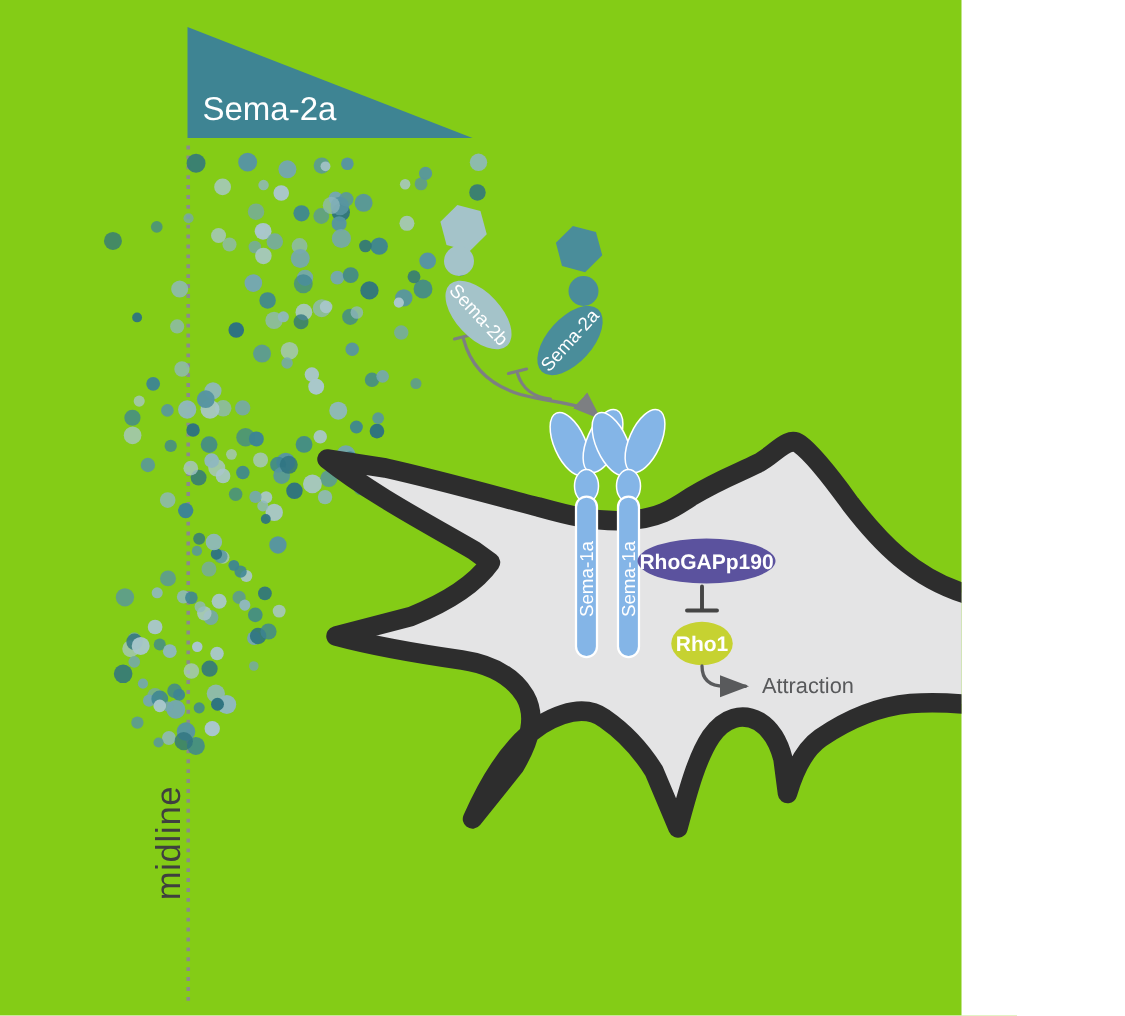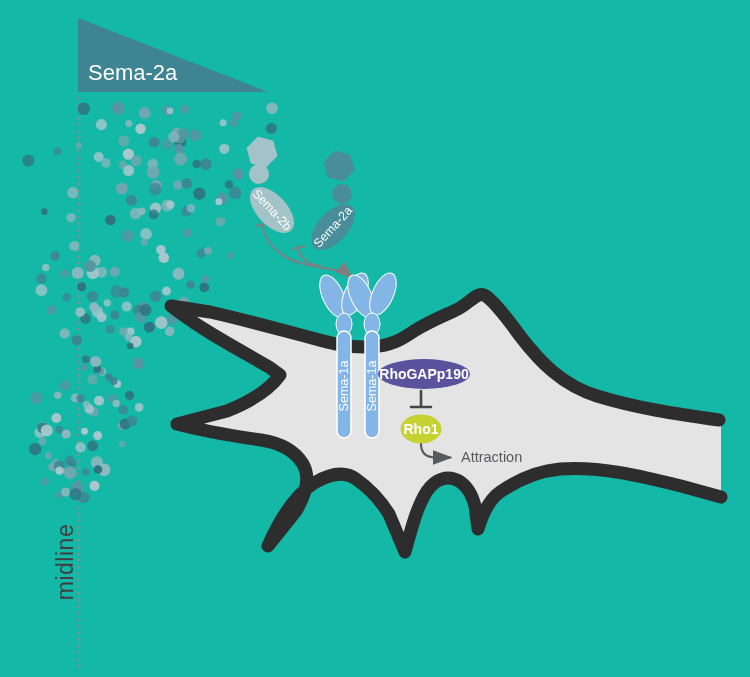--- a/index.html
+++ b/index.html
@@ -1,18 +1,18 @@
 <!DOCTYPE html>
 <html><head>
 <meta charset="utf-8">
 <style>
   html,body{margin:0;padding:0;background:#ffffff;}
   .figure-wrap{
-    width:750px;height:677px;position:relative;overflow:hidden;
-    font-family:"Liberation Sans", sans-serif;background:#14b8a6;
+    width:594px;height:677px;position:relative;overflow:hidden;
+    font-family:"Liberation Sans", sans-serif;background:#84cc16;padding-left:47px;
   }
   svg text{font-family:"Liberation Sans", sans-serif;}
   .wedge-label{font-size:22px;fill:#ffffff;}
   .midline-label{font-size:23px;fill:#3f3f3f;letter-spacing:.5px;}
   .ligand-label{font-size:12.5px;fill:#ffffff;}
   .receptor-label{font-size:12.5px;fill:#ffffff;}
   .node-label{font-size:14px;fill:#ffffff;font-weight:600;}
   .outcome-label{font-size:14.5px;fill:#58595b;}
 </style>
 </head>

